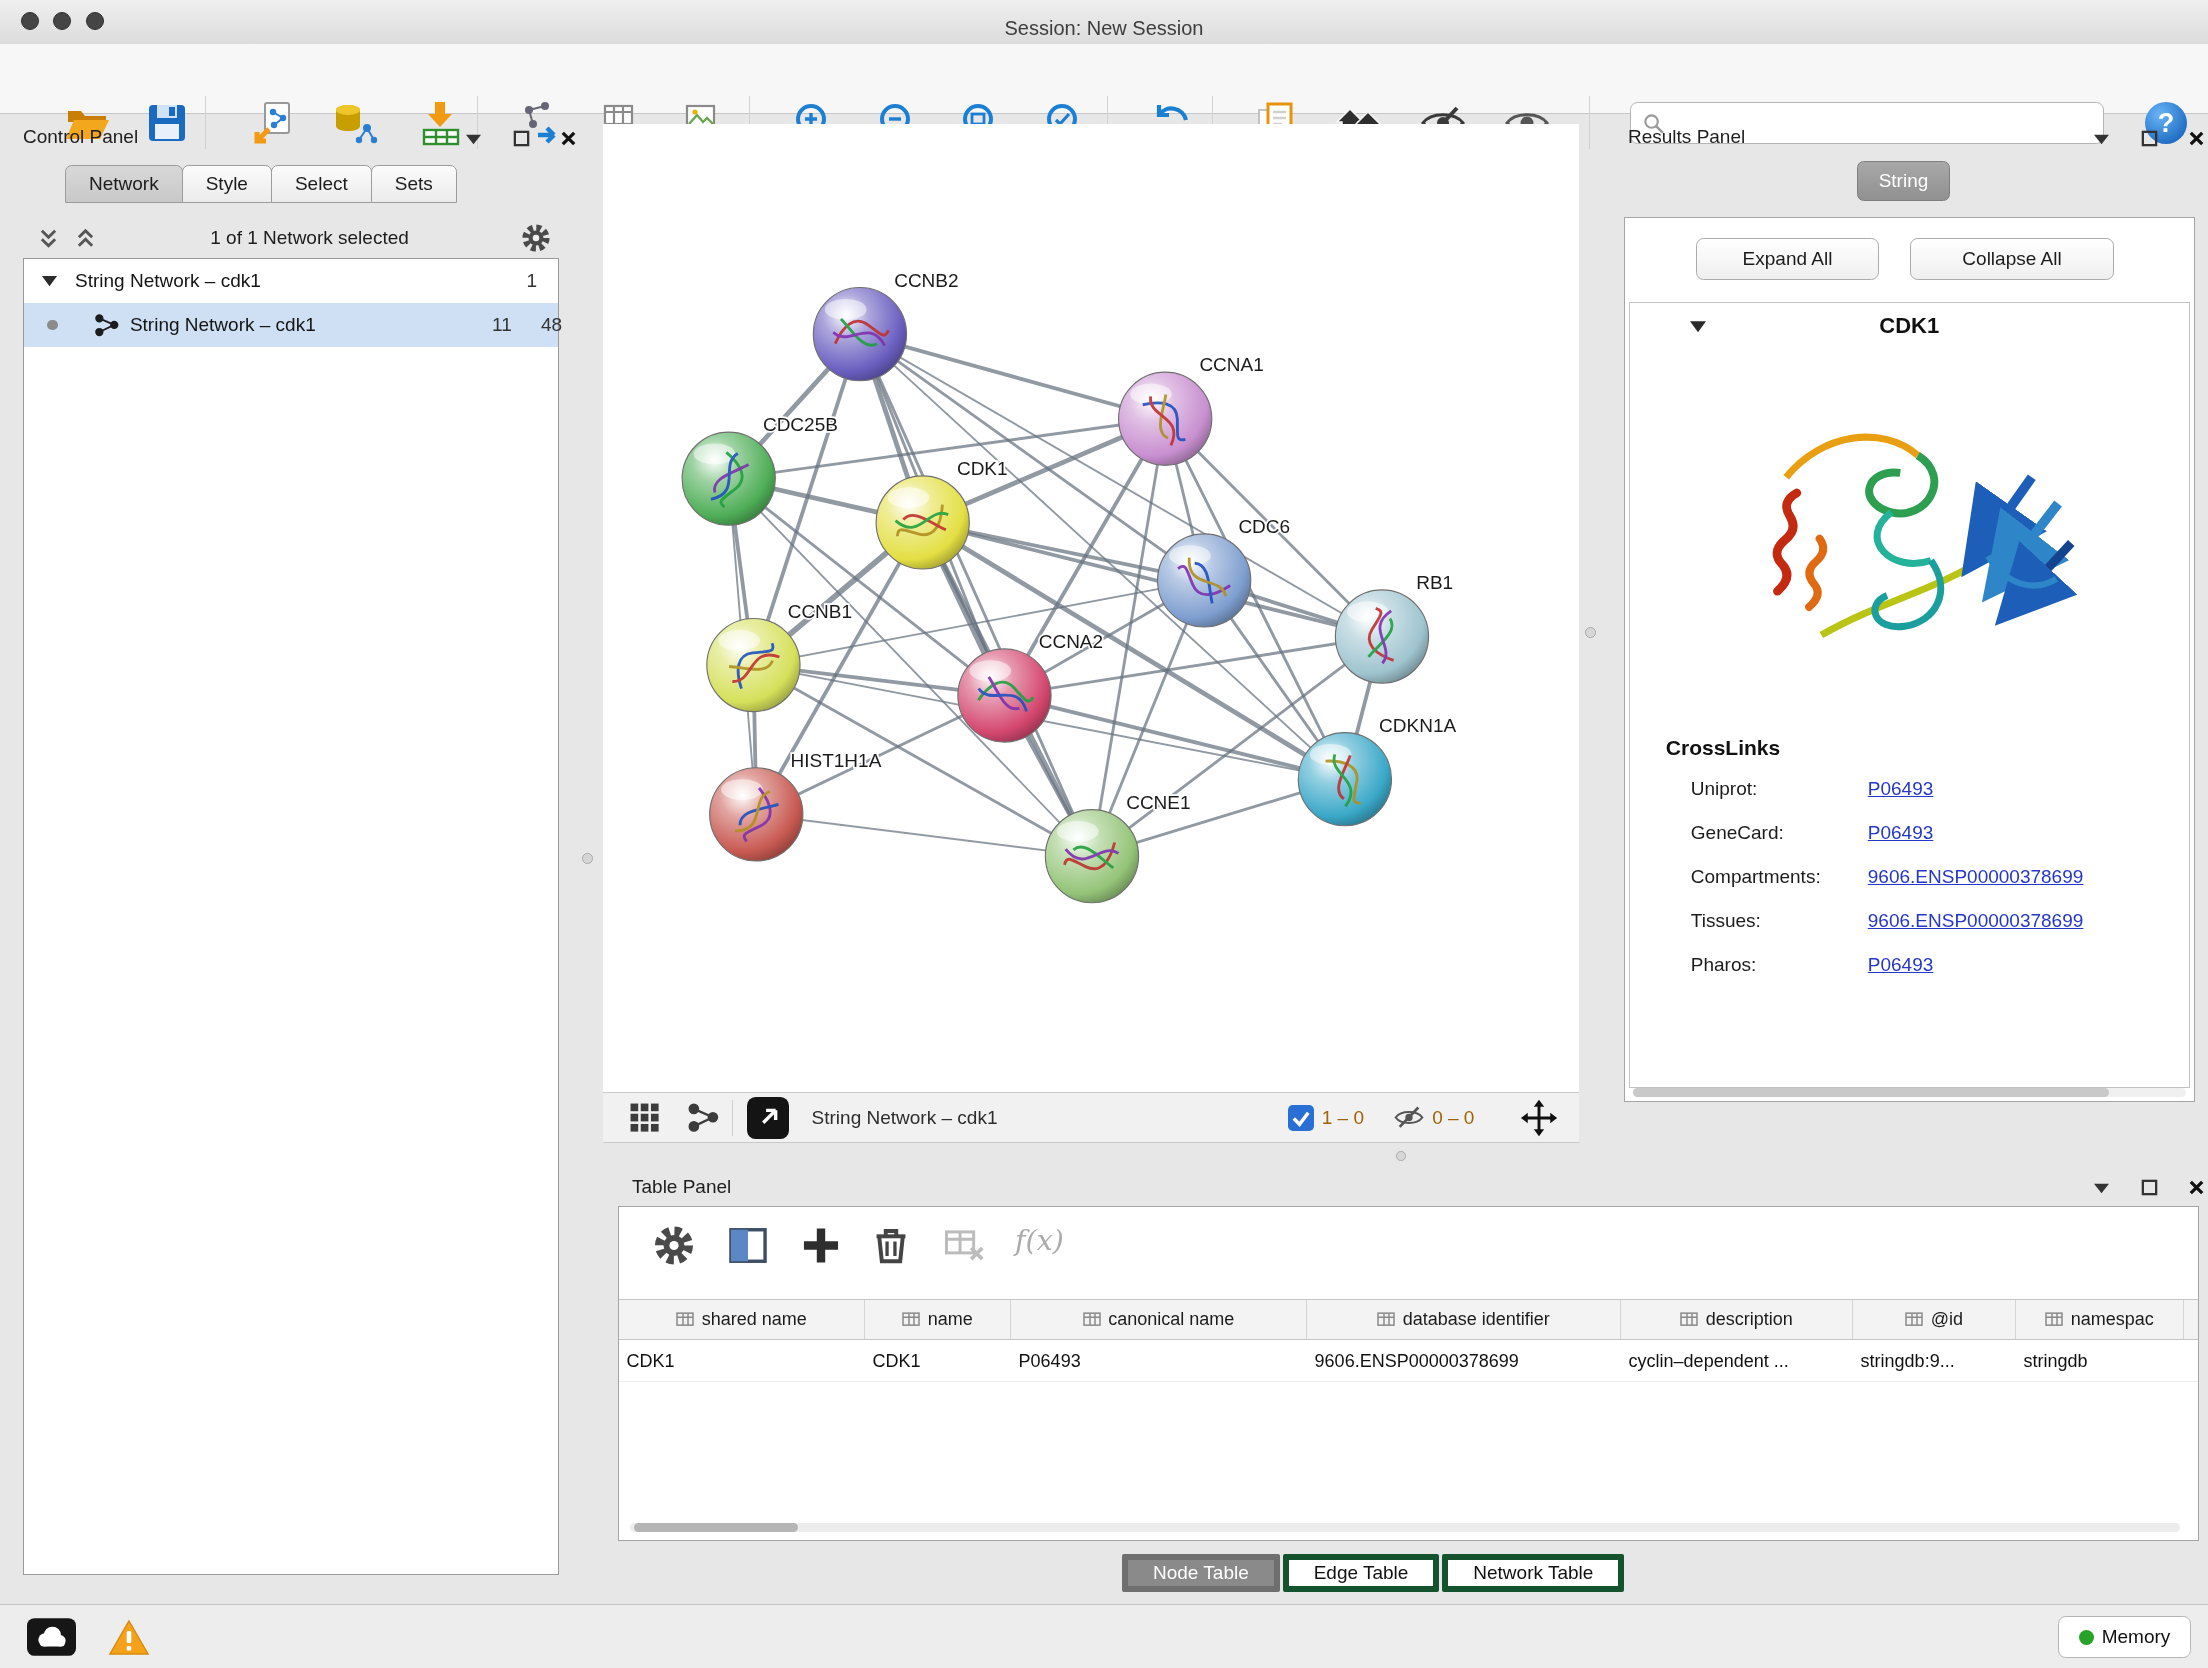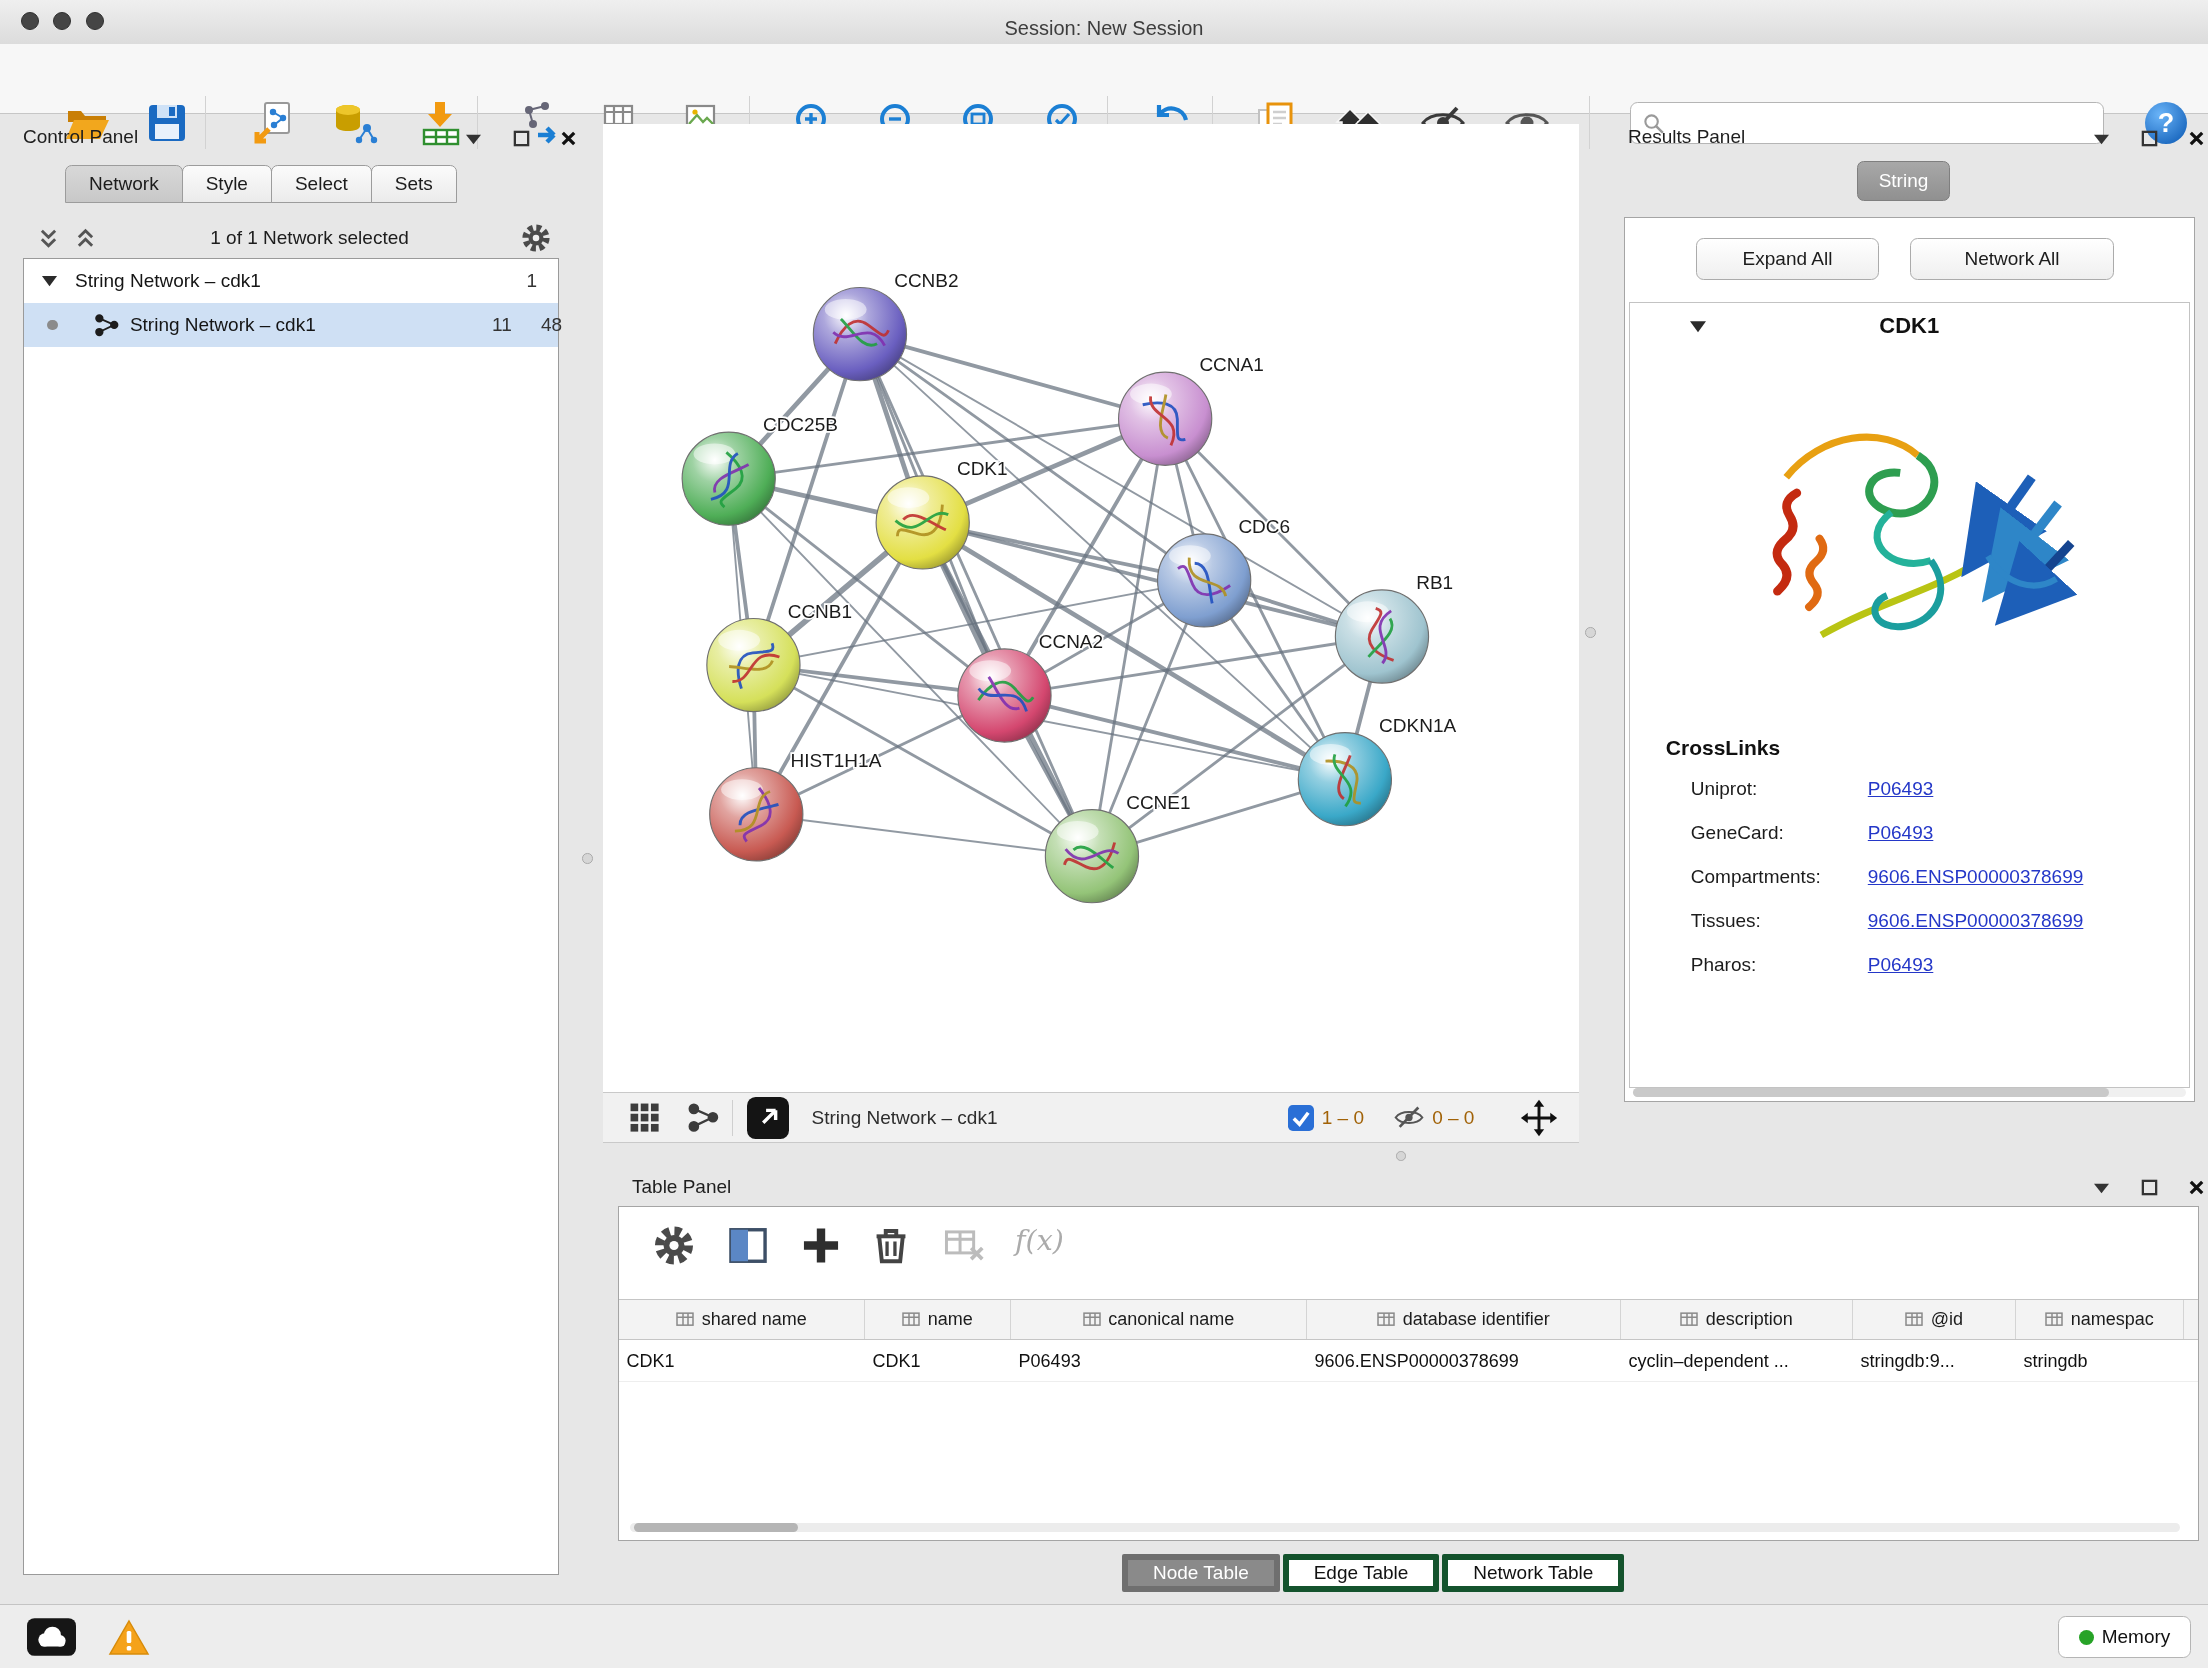--- a/index.html
+++ b/index.html
@@ -561,21 +561,21 @@
     <svg width="19" height="19" viewBox="0 0 20 20">
         <rect x="3" y="3" width="14" height="14" fill="none" stroke="#333" stroke-width="2.4"></rect>
       </svg>
     <svg width="19" height="19" viewBox="0 0 20 20">
         <path d="M4 4l12 12M16 4L4 16" stroke="#111" stroke-width="3.4"></path>
       </svg>
   </div>
   <div class="rp-tab">String</div>
   <div class="rp-box">
     <div class="rp-btn" style="left:71px;width:183px">Expand All</div>
-    <div class="rp-btn" style="left:285px;width:204px">Network All</div>
+    <div class="rp-btn" style="left:285px;width:204px">Collapse All</div>
     <div class="rp-inner">
       <div class="rp-sec-head">
         <svg width="18" height="14.3" viewBox="0 0 18 14" style="position:absolute;left:59px;top:16px">
             <path d="M1 2h16l-8 11z" fill="#2b2b2b"></path>
           </svg>
         <span>CDK1</span>
       </div>
       <div style="display:flex;justify-content:center;margin-top:23px">
         <svg width="380" height="342" viewBox="0 0 420 390">
           <defs>

